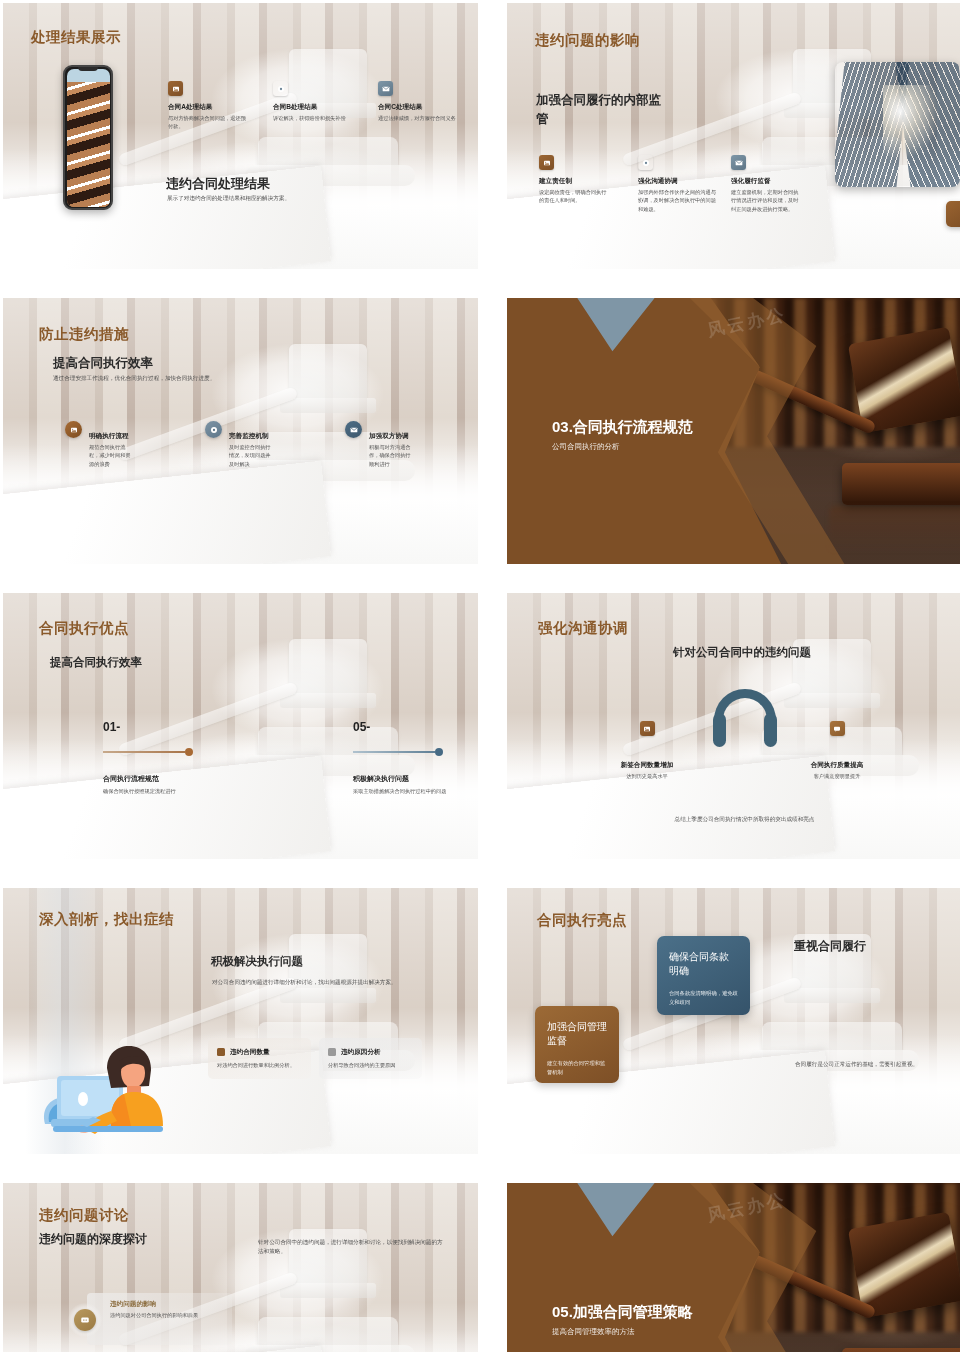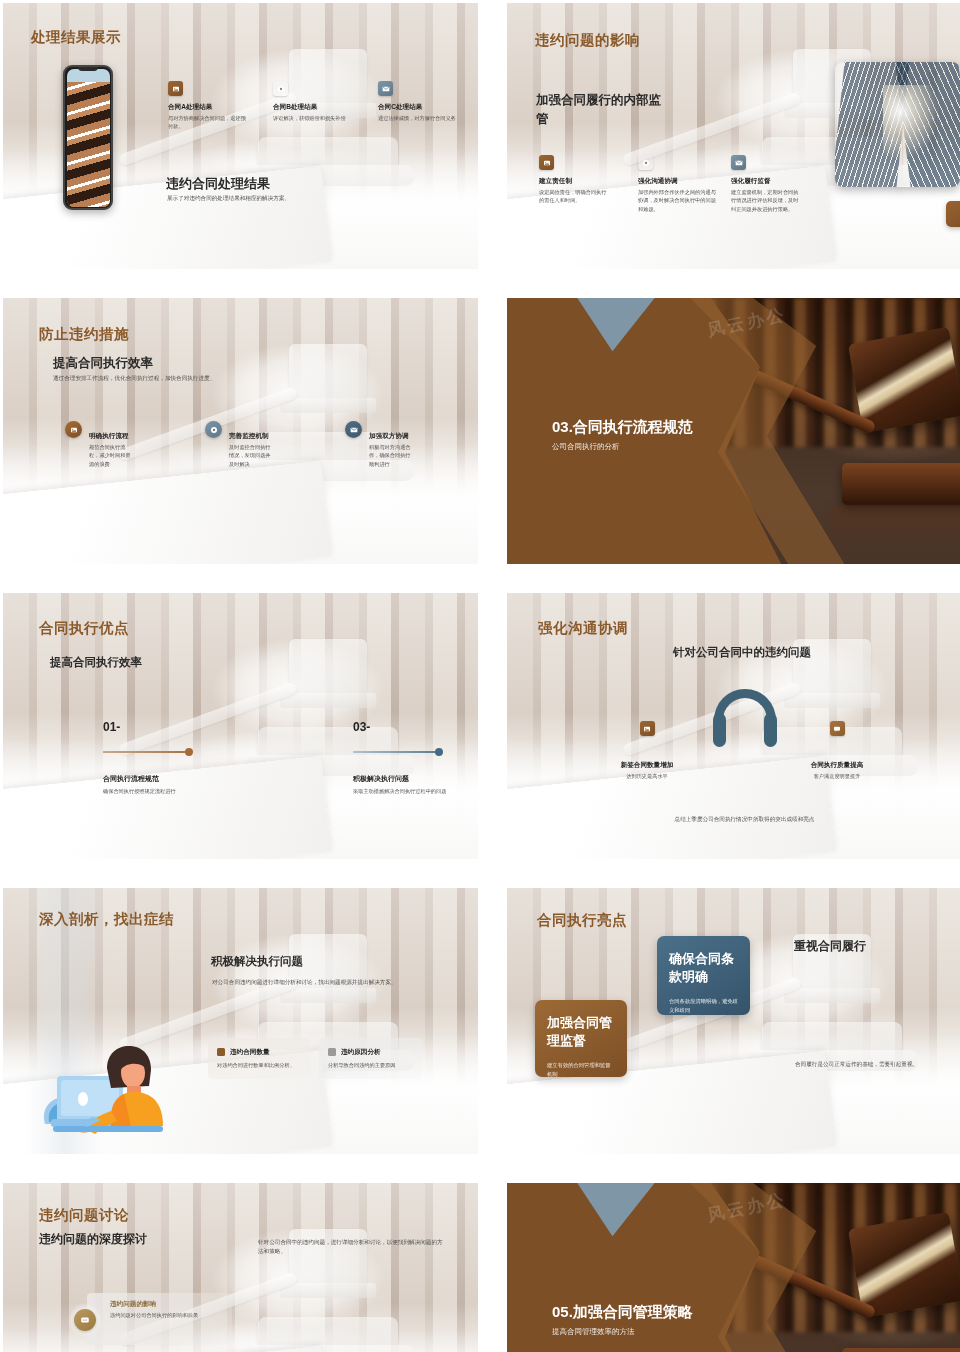--- a/index.html
+++ b/index.html
@@ -286,21 +286,21 @@
   }
   .headphone .ear.l { left: -1px; }
   .headphone .ear.r { right: -1px; }
 
   
   .box-card {
     position: absolute; border-radius: 7px;
     box-shadow: 0 3px 9px rgba(0,0,0,.22);
     padding: 14px 12px; color: #fff; z-index: 6;
   }
-  .box-card .bt { font-size: 13px; font-weight: bold; margin-bottom: 11px; }
+  .box-card .bt { font-size: 10px; font-weight: normal; margin-bottom: 11px; }
   .box-card .bd { font-size: 5.3px; line-height: 1.75; color: rgba(255,255,255,.9); }
 
   
   .person { position: absolute; left: 20px; bottom: 18px; width: 170px; height: 120px; z-index: 5; }
 
   
   .panel {
     position: absolute; border-radius: 4px;
     background: linear-gradient(to right, rgba(236,234,232,.85), rgba(240,238,236,.25));
     z-index: 4;
@@ -524,21 +524,21 @@
       <div style="display:flex; align-items:center; margin-top:14px; width:90px;">
         <div class="tl-line" style="flex:1; background:linear-gradient(to right,#c7a98b,#a8754a);"></div>
         <div class="tl-dot" style="background:#a86a35;"></div>
       </div>
       <div class="item-title" style="margin-top:18px; font-size:7px;">合同执行流程规范</div>
       <div class="item-desc" style="margin-top:4px; width:97px;">确保合同执行按照规定流程进行</div>
     </div>
 
 
     <div style="position:absolute; left:350px; top:127px; z-index:6;">
-      <div class="tl-num">03-</div>
+      <div class="tl-num">05-</div>
       <div style="display:flex; align-items:center; margin-top:14px; width:90px;">
         <div class="tl-line" style="flex:1; background:linear-gradient(to right,#b0c2ce,#5f7f95);"></div>
         <div class="tl-dot" style="background:#466a84;"></div>
       </div>
       <div class="item-title" style="margin-top:18px; font-size:7px;">积极解决执行问题</div>
       <div class="item-desc" style="margin-top:4px; width:97px;">采取主动措施解决合同执行过程中的问题</div>
     </div>
   </div>
 
   <div class="slide">
@@ -645,21 +645,21 @@
       <div class="head"></div>
         <div class="band"></div>
         <div class="base"></div>
         <div class="base2"></div>
         <div class="handle"></div>
     </div>
     <div class="paper-sheet"></div>
 
     <div class="slide-heading" style="left:30px; top:23px;">合同执行亮点</div>
 
-    <div class="box-card" style="left:28px; top:112px; width:92px; height:77px; background:linear-gradient(150deg,#9c6a36,#7d4f26);">
+    <div class="box-card" style="left:28px; top:118px; width:84px; height:77px; background:linear-gradient(150deg,#9c6a36,#7d4f26);">
       <div class="bt">加强合同管理监督</div>
       <div class="bd">建立有效的合同管理和监督机制</div>
     </div>
 
     <div class="box-card" style="left:150px; top:48px; width:93px; height:79px; background:linear-gradient(150deg,#4b7089,#35536a);">
       <div class="bt">确保合同条款明确</div>
       <div class="bd">合同条款应清晰明确，避免歧义和歧同</div>
     </div>
 
 

